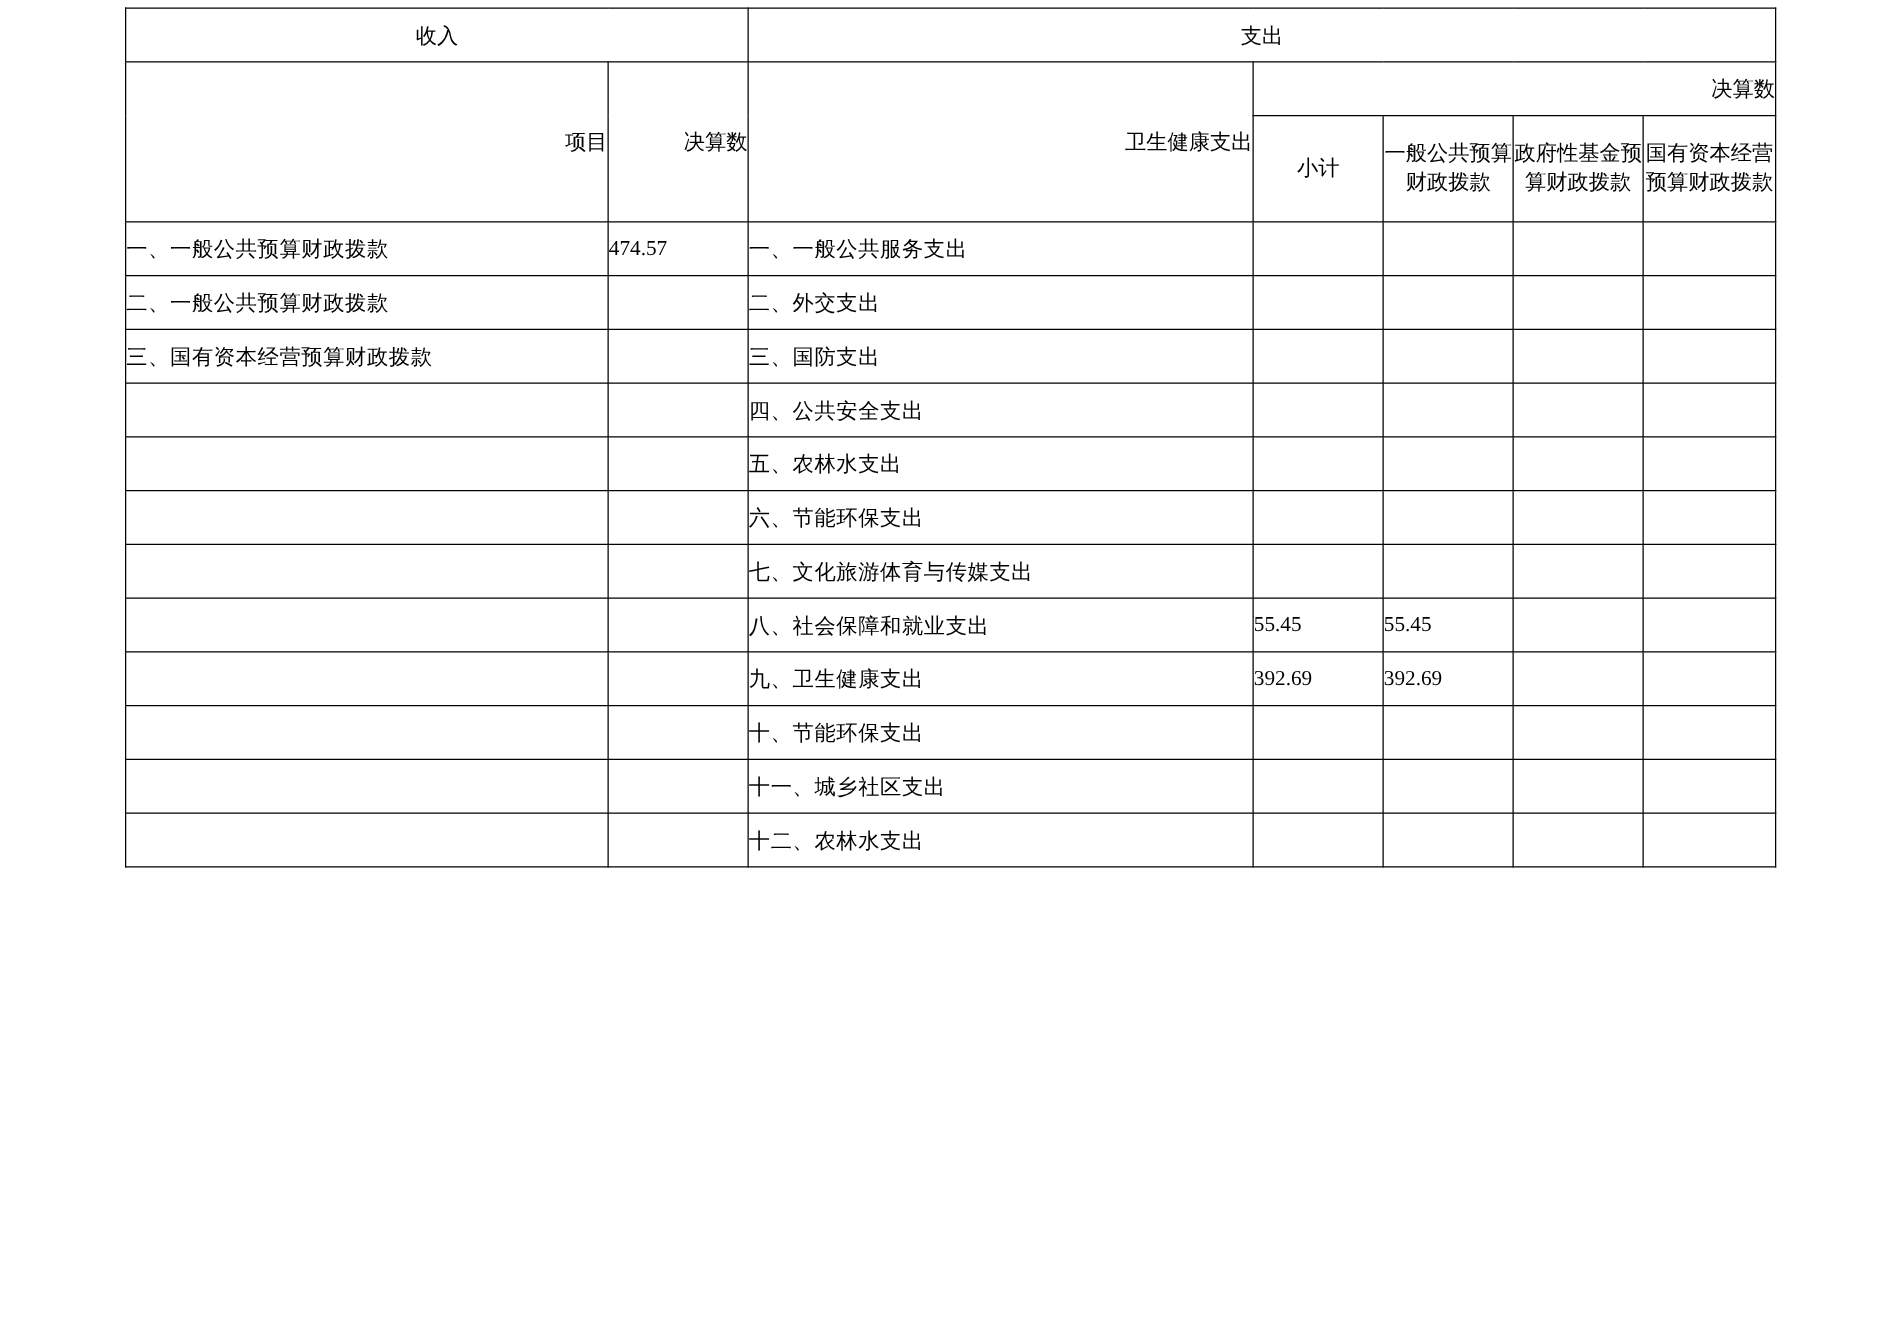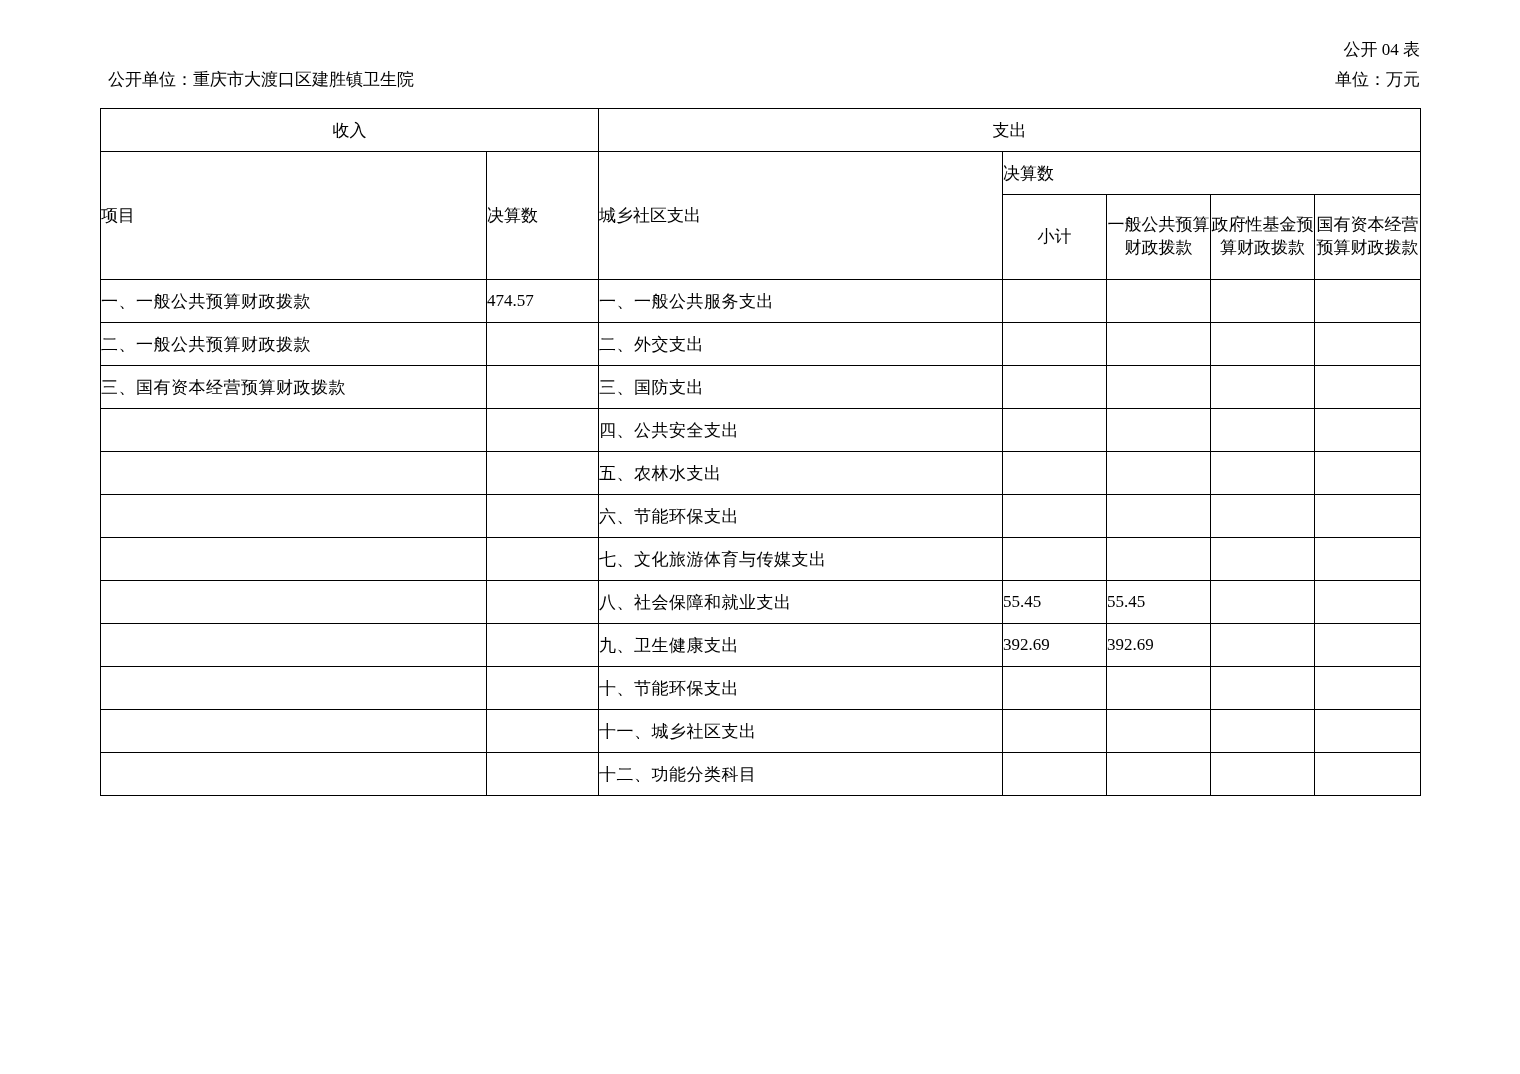--- a/index.html
+++ b/index.html
@@ -71,21 +71,21 @@
     padding: 0;
     vertical-align: middle;
     font-family: "Liberation Serif", "DejaVu Serif", serif;
   }
   .group-head {
     height: 42px;
     text-align: center;
     font-size: 18px;
   }
   .colhead {
-    text-align: left;
+    text-align: right;
     font-size: 18px;
   }
   .colhead-small {
     text-align: center;
     font-size: 17px;
     line-height: 1.35;
     padding: 4px 2px;
   }
   .cell-item {
     padding-left: 14px;
@@ -99,45 +99,40 @@
     font-size: 17px;
     font-family: "Liberation Sans", "DejaVu Sans", sans-serif;
   }
 </style>
 </head>
 <body>
 
 <div class="page">
 
 
-  <div class="meta-row">
-    <div class="meta-right-1">公开 04 表</div>
-    <div class="meta-left">公开单位：重庆市大渡口区建胜镇卫生院</div>
-    <div class="meta-right-2">单位：万元</div>
-  </div>
 
   <table class="main">
     <colgroup>
       <col style="width:386px">
       <col style="width:112px">
       <col style="width:404px">
       <col style="width:104px">
       <col style="width:104px">
       <col style="width:104px">
       <col style="width:106px">
     </colgroup>
     <thead>
       <tr>
         <td class="group-head" colspan="2">收入</td>
         <td class="group-head" colspan="5">支出</td>
       </tr>
       <tr>
         <td class="colhead" rowspan="2" style="height:56px">项目</td>
         <td class="colhead" rowspan="2">决算数</td>
-        <td class="colhead" rowspan="2">城乡社区支出</td>
+        <td class="colhead" rowspan="2">卫生健康支出</td>
         <td class="colhead" colspan="4" style="height:42px">决算数</td>
       </tr>
       <tr>
         <td class="colhead-small" style="height:84px">小计</td>
         <td class="colhead-small">一般公共预算财政拨款</td>
         <td class="colhead-small">政府性基金预算财政拨款</td>
         <td class="colhead-small">国有资本经营预算财政拨款</td>
       </tr>
     </thead>
     <tbody>
@@ -236,21 +231,21 @@
         <td class="cell-num"></td>
         <td class="cell-item">十一、城乡社区支出</td>
         <td class="cell-num"></td>
         <td class="cell-num"></td>
         <td class="cell-num"></td>
         <td class="cell-num"></td>
       </tr>
       <tr>
         <td class="cell-item"></td>
         <td class="cell-num"></td>
-        <td class="cell-item">十二、功能分类科目</td>
+        <td class="cell-item">十二、农林水支出</td>
         <td class="cell-num"></td>
         <td class="cell-num"></td>
         <td class="cell-num"></td>
         <td class="cell-num"></td>
       </tr>
     </tbody>
   </table>
 
 </div>
 

